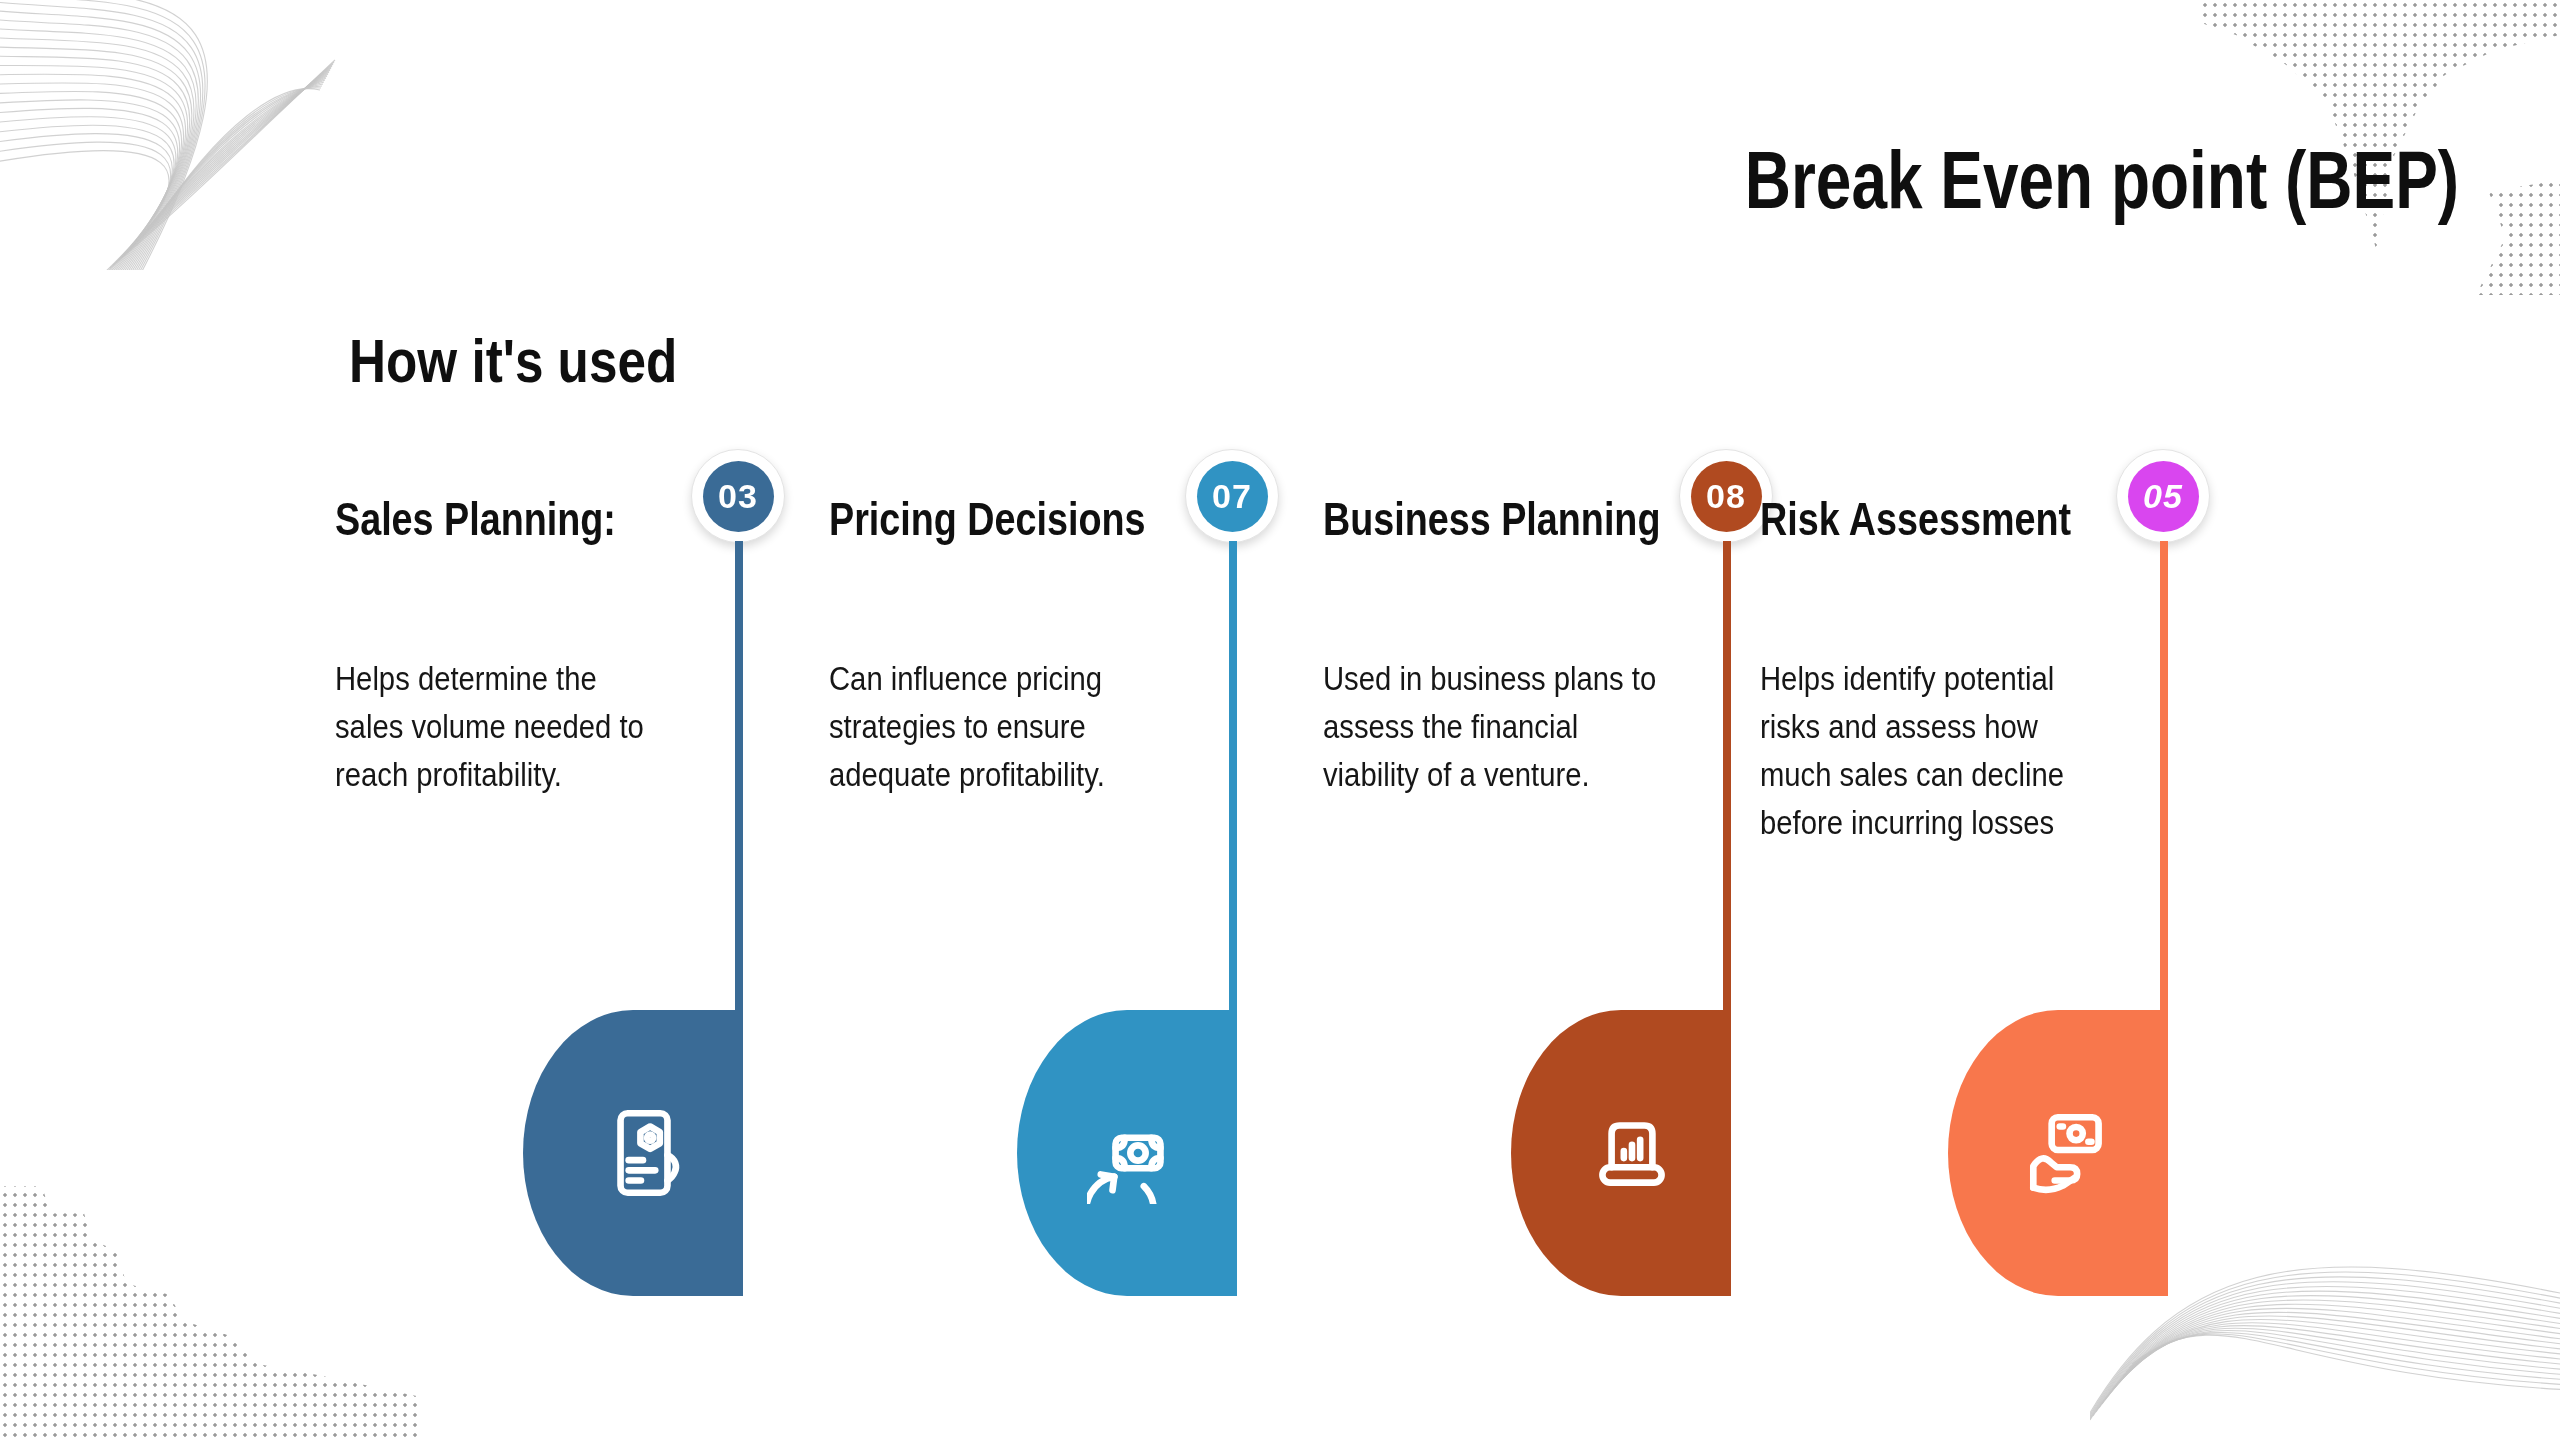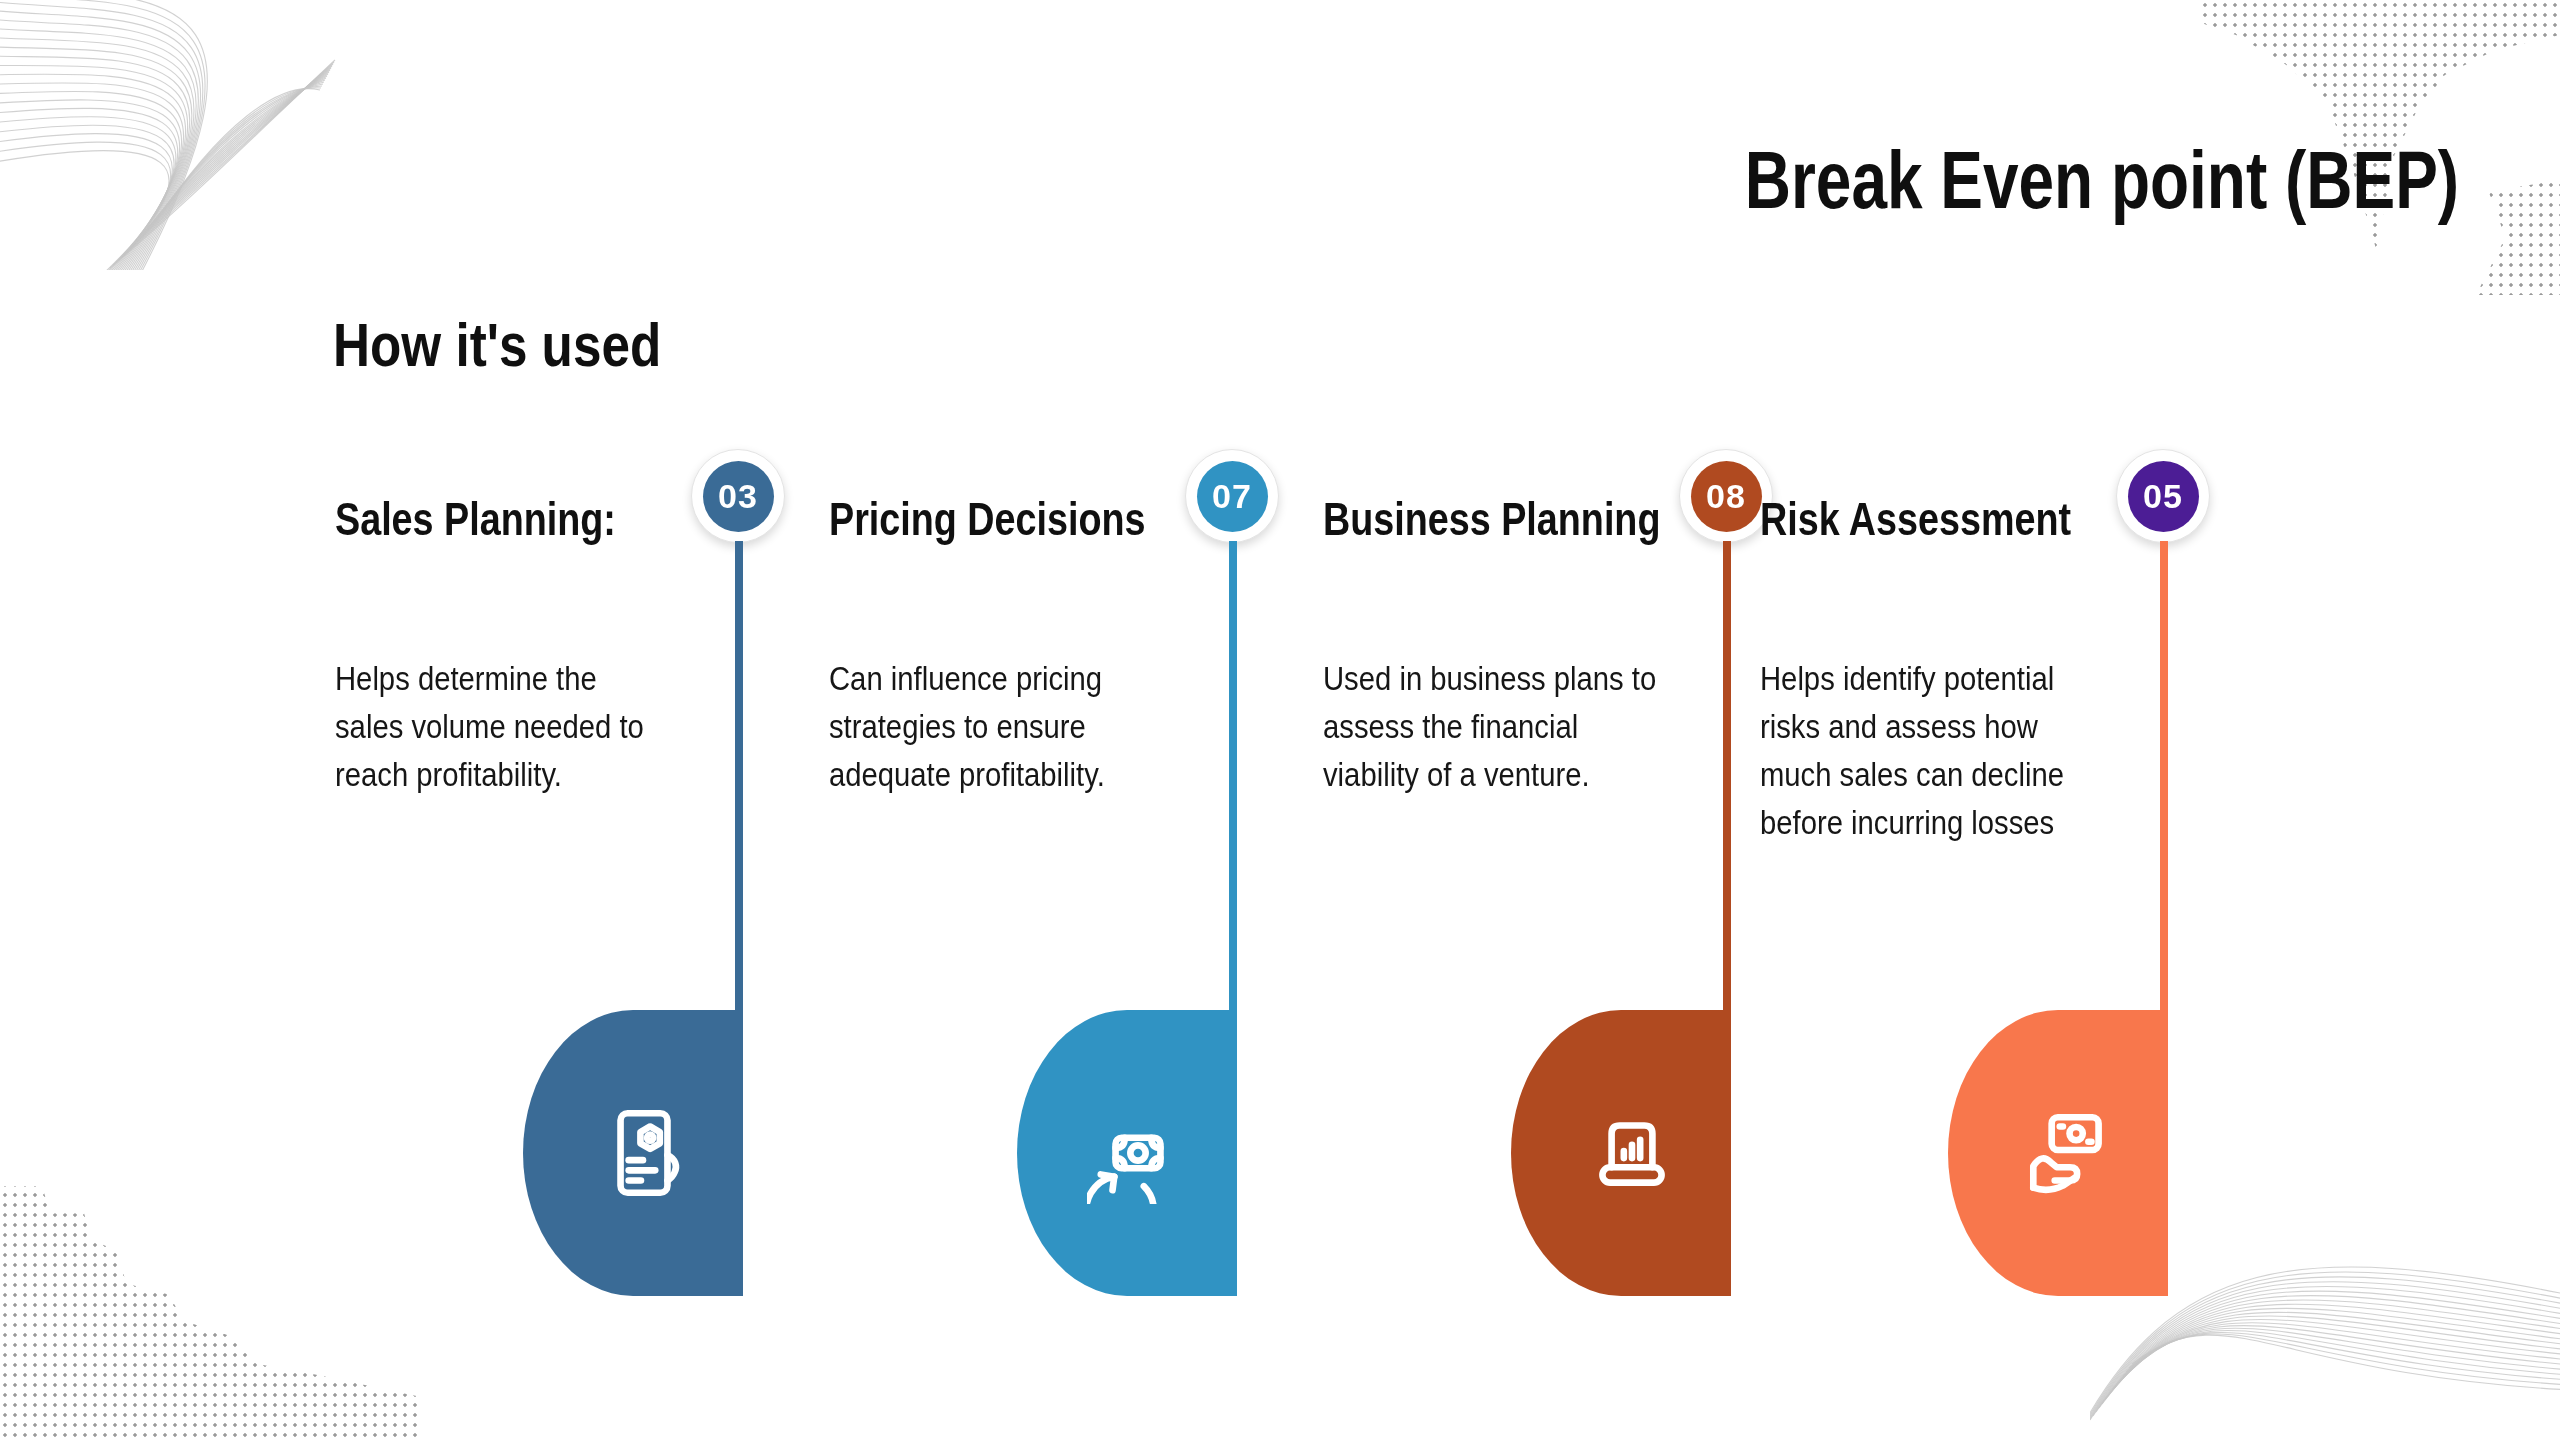--- a/index.html
+++ b/index.html
@@ -22,21 +22,21 @@
     clip-path:polygon(100% 0,100% 100%,0 100%,35% 50%,15% 10%);}
   .dots-bl{left:0;bottom:0;width:420px;height:270px;
     clip-path:polygon(0 6%,10% 6%,12% 16%,20% 16%,22% 26%,28% 30%,30% 42%,40% 46%,44% 56%,56% 62%,62% 72%,76% 76%,100% 84%,100% 100%,0 100%);}
   
   .main-title{
     position:absolute;top:135px;left:0;right:0;text-align:right;
     font-size:82px;font-weight:700;color:#0f0f0f;line-height:1.1;margin:0;
   }
   .main-title span{display:inline-block;transform:scaleX(.78);transform-origin:center;}
   .section-heading{
-    position:absolute;left:333px;top:312px;margin:0;
+    position:absolute;left:333px;top:312px;margin:16px;
     font-size:61px;font-weight:700;color:#0f0f0f;line-height:1.1;
   }
   .section-heading span{display:inline-block;transform:scaleX(.84);transform-origin:left center;}
   
   .column{position:absolute;top:0;width:412px;height:1164px;}
   .col-title{
     position:absolute;left:0;top:492px;margin:0;white-space:nowrap;
     font-size:46px;font-weight:700;color:#101010;line-height:54px;
     transform:scaleX(.82);transform-origin:left center;
   }
@@ -208,21 +208,21 @@
         <line x1="58" y1="55" x2="58" y2="37"></line>
         <rect x="21" y="64" width="58" height="15" rx="7.5"></rect>
       </g>
     </svg>
   </div>
 </section>
 
 <section class="column" style="left:1760px">
   <h3 class="col-title">Risk Assessment</h3>
   <div class="badge">
-    <div class="badge-inner" style="background-color: #4c1d95;">05</div>
+    <div class="badge-inner" style="background-color: #d946ef; font-style: italic;">05</div>
   </div>
   <div class="stem" style="background-color: rgb(248, 119, 76);"></div>
   <p class="desc">Helps identify potential
 risks and assess how
 much sales can decline
 before incurring losses</p>
   <div class="blob" style="background-color: rgb(248, 119, 76);">
     <svg viewBox="0 0 100 100">
       <g class="icon-stroke">
         <rect x="33" y="15" width="46" height="32" rx="6"></rect>

